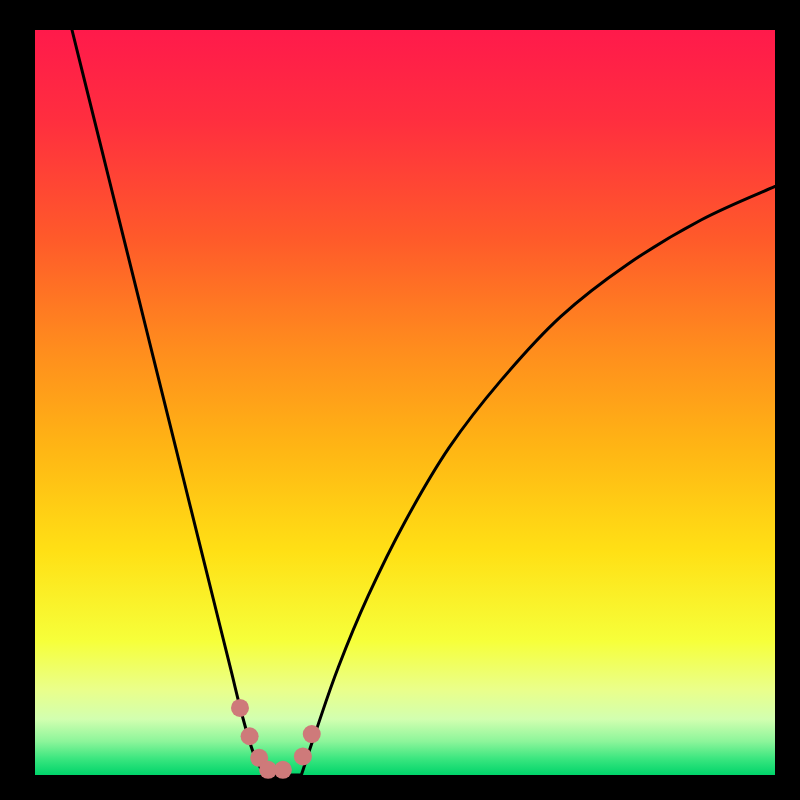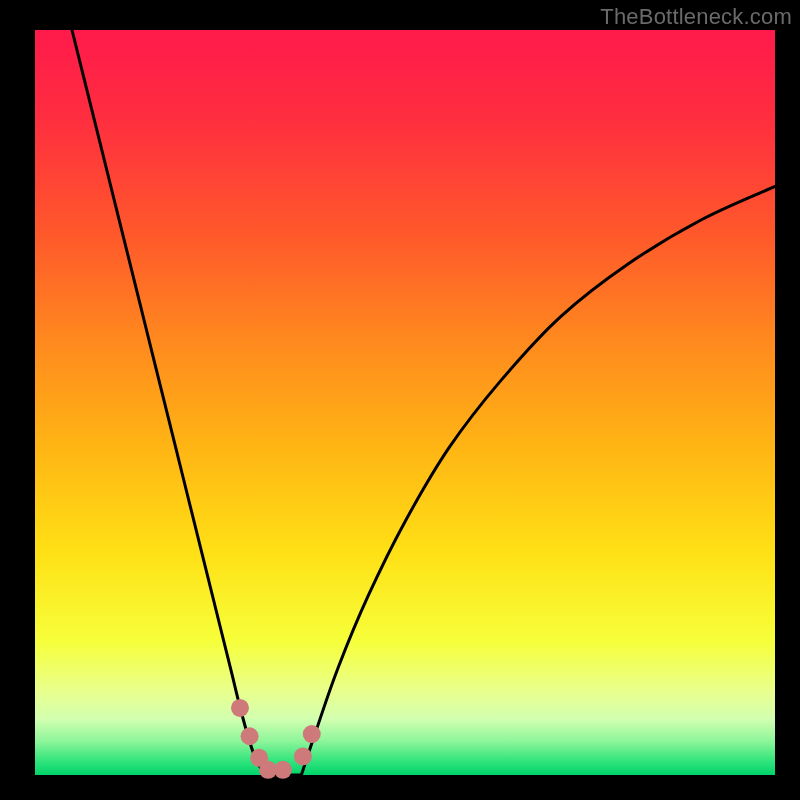--- a/index.html
+++ b/index.html
@@ -43,21 +43,20 @@
   }
   .marker {
     fill: #ce7a7a;
   }
 </style>
 </head>
 <body>
 
 <div class="stage">
 
-  <span class="watermark">TheBottleneck.com</span>
 
   <svg class="plot" viewBox="0 0 800 800">
     <defs>
       <linearGradient id="bgGrad" x1="0" y1="0" x2="0" y2="1">
           <stop offset="0%" stop-color="#ff1a4b"></stop>
           <stop offset="12%" stop-color="#ff2e3f"></stop>
           <stop offset="28.000000000000004%" stop-color="#ff5a2a"></stop>
           <stop offset="42%" stop-color="#ff8a1e"></stop>
           <stop offset="56.00000000000001%" stop-color="#ffb514"></stop>
           <stop offset="70%" stop-color="#ffe015"></stop>

